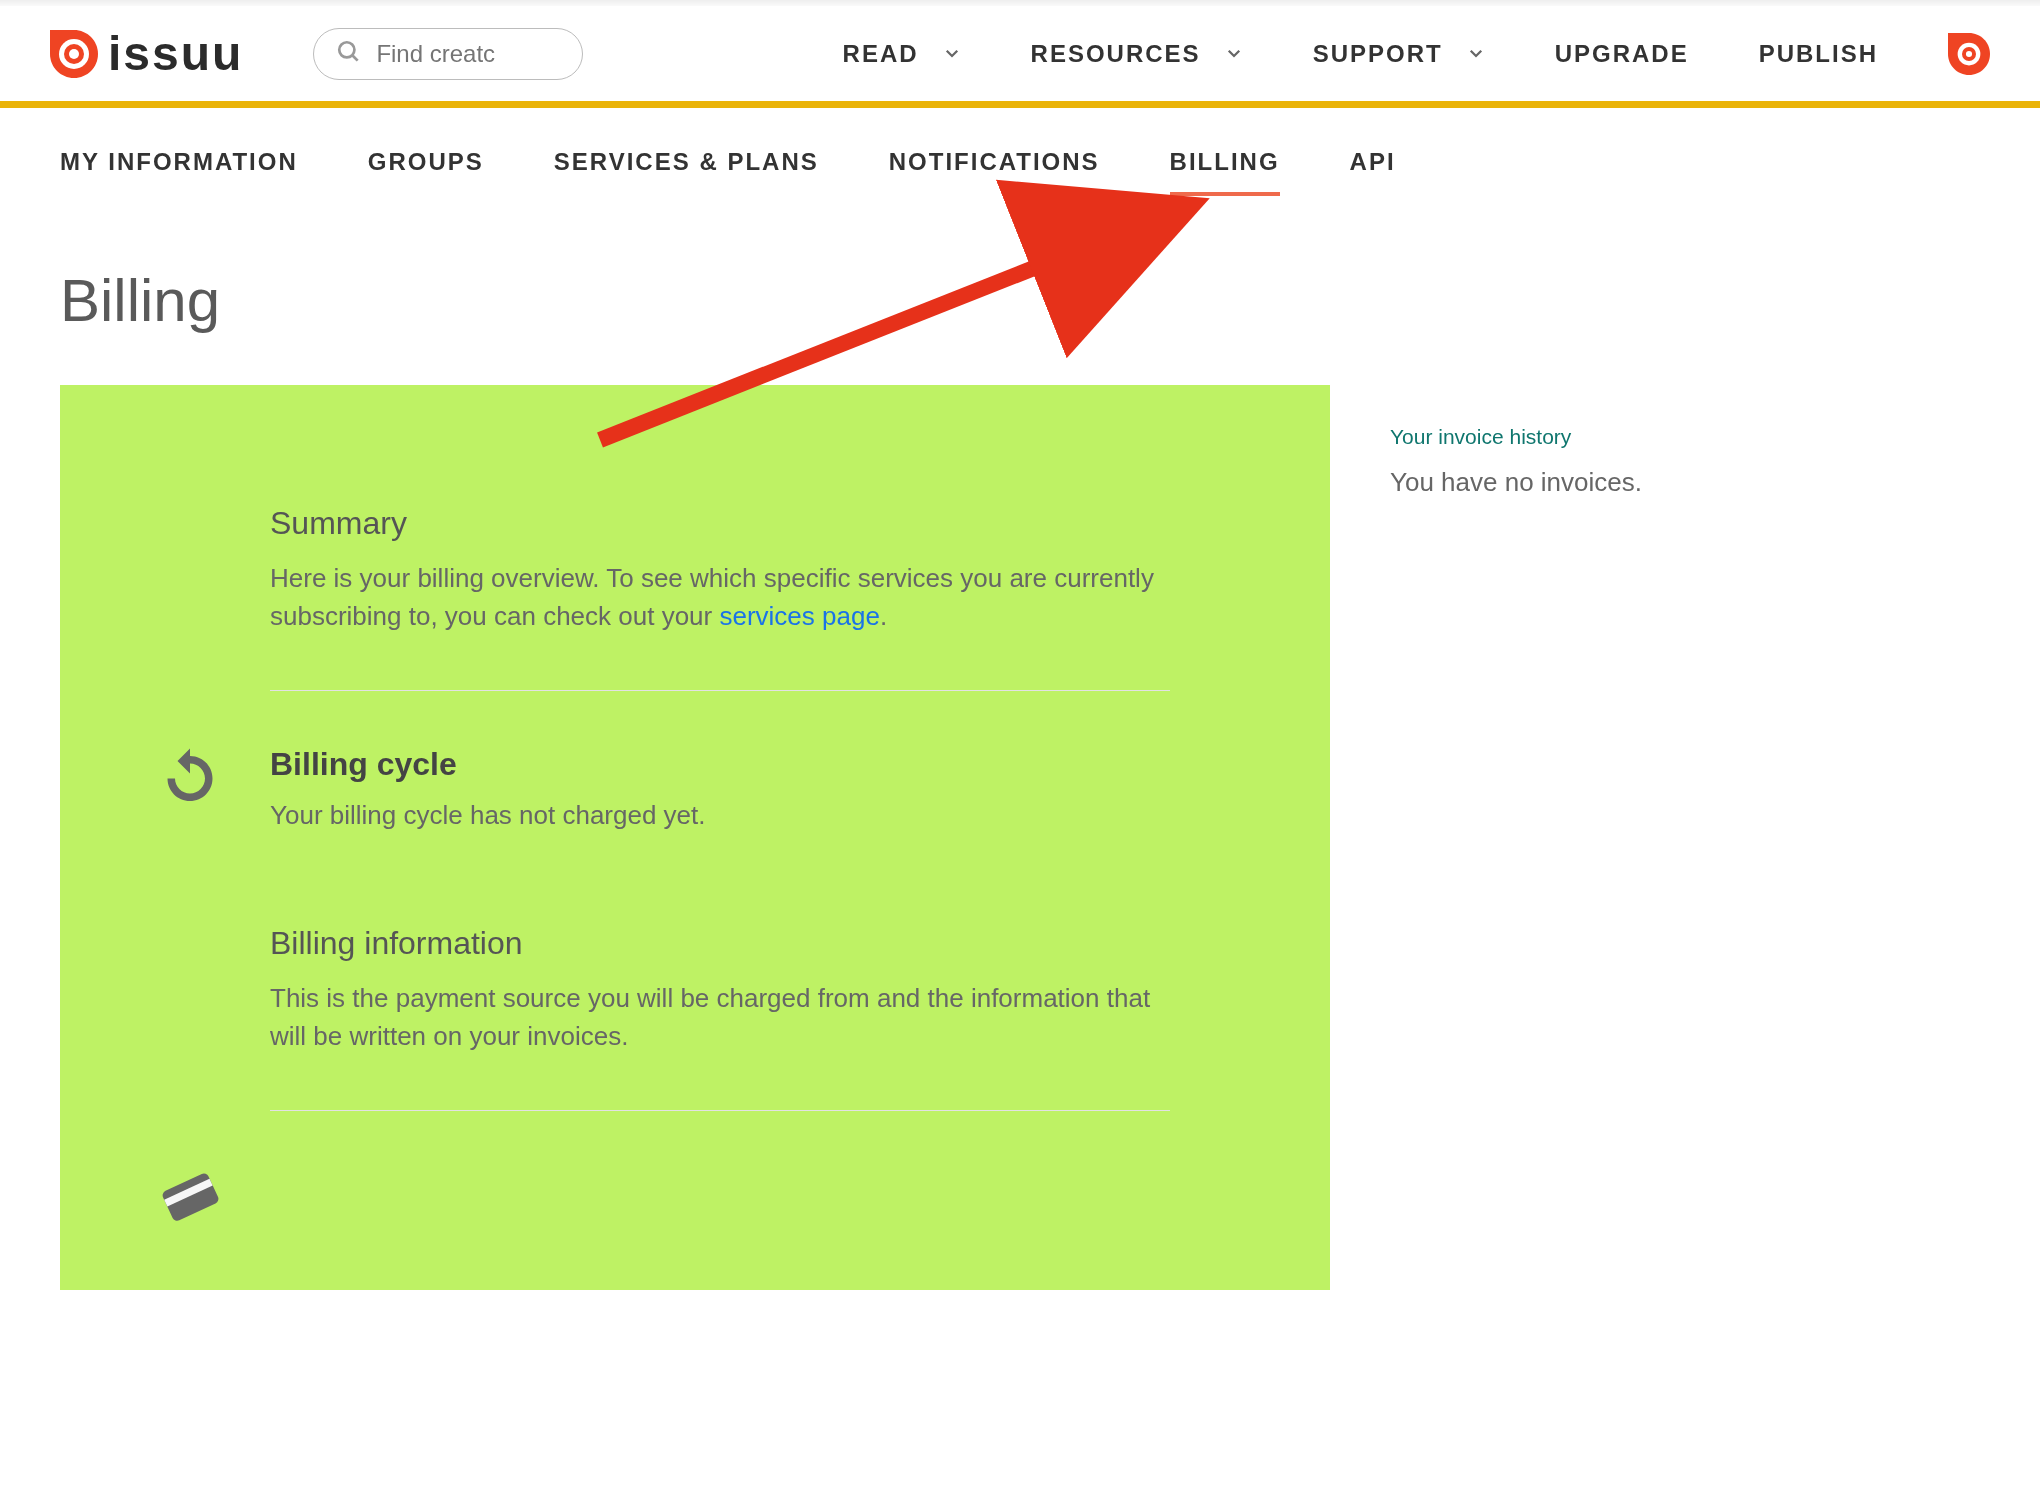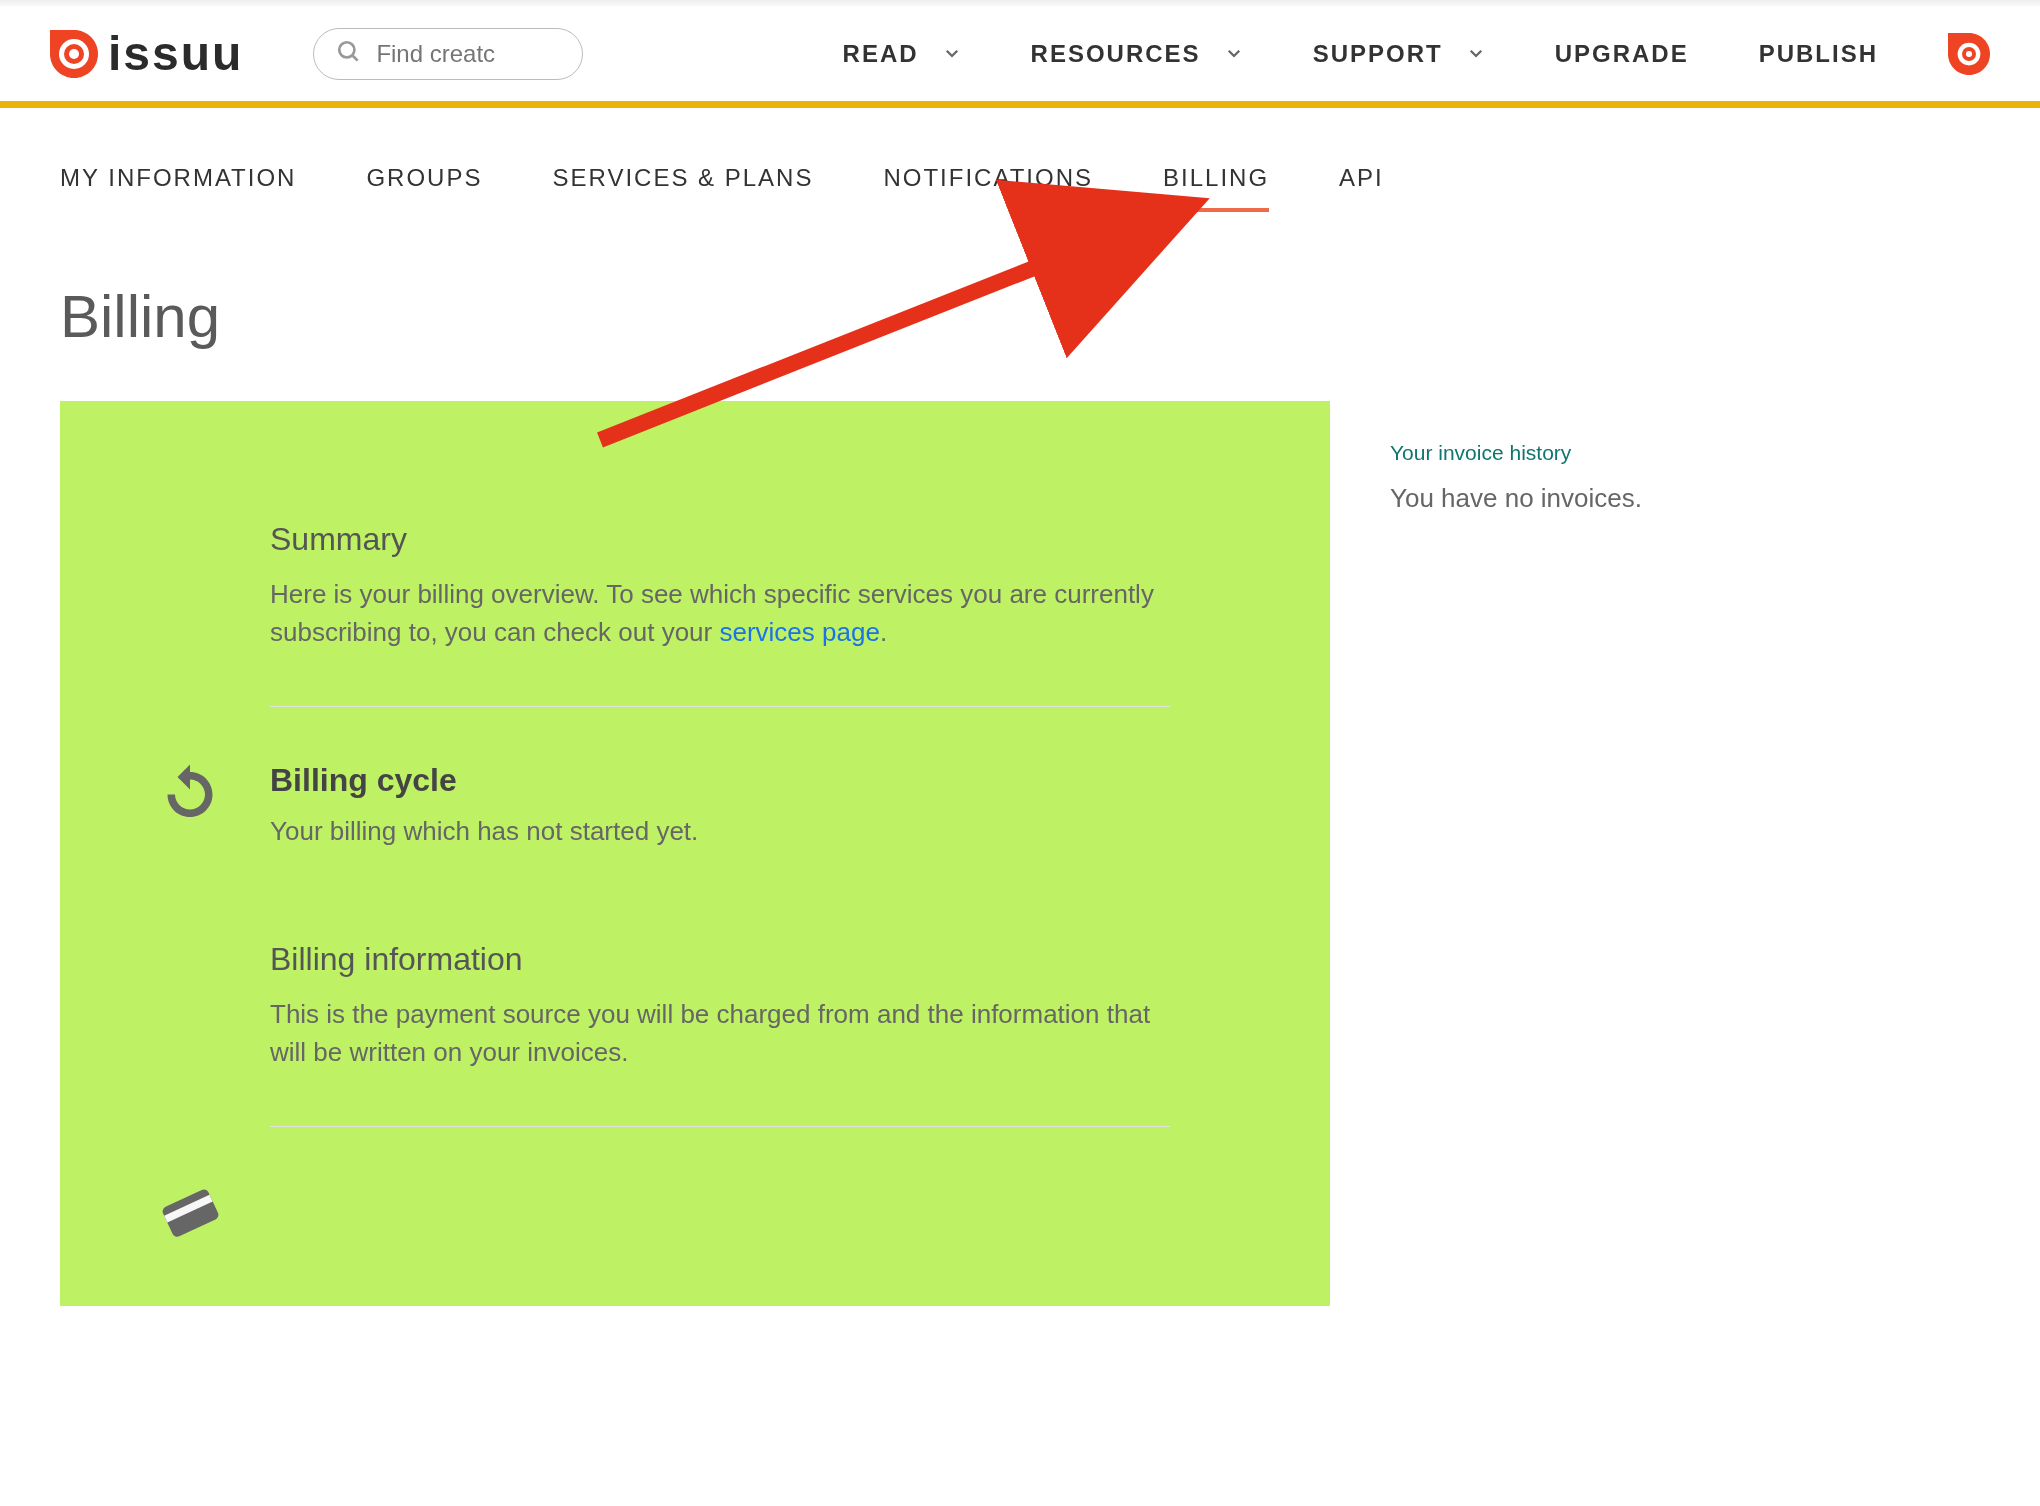--- a/index.html
+++ b/index.html
@@ -68,27 +68,26 @@
   .chev { width: 18px; height: 18px; }
   .avatar svg { display:block; }
 
   .subnav {
     display: flex;
     gap: 70px;
     padding: 40px 60px 0 60px;
   }
   .subnav-item {
     font-size: 24px;
-    font-weight: 400;
+    font-weight: 700;
     letter-spacing: 2px;
     color: #333;
     padding-bottom: 20px;
     cursor: pointer;
     position: relative;
-    margin-top: 16px;
   }
   .subnav-item.active::after {
     content: "";
     position: absolute;
     left: 0; right: 0; bottom: 0;
     height: 4px;
     background: #ef6a4c;
   }
 
   .page-title {
@@ -236,21 +235,21 @@
     <hr class="hr">
 
     <div class="row">
       <div class="row-icon">
         <svg viewBox="0 0 24 24" width="60" height="60" fill="#666">
             <path d="M12 4V1L7 6l5 5V7c3.3 0 6 2.7 6 6s-2.7 6-6 6-6-2.7-6-6H3c0 5 4 9 9 9s9-4 9-9-4-9-9-9z"></path>
           </svg>
       </div>
       <div>
         <h3 class="sub-h">Billing cycle</h3>
-        <p class="body-text">Your billing which has not started yet.</p>
+        <p class="body-text">Your billing cycle has not charged yet.</p>
       </div>
     </div>
 
     <div style="height:90px"></div>
 
     <h2 class="section-h">Billing information</h2>
     <p class="body-text">This is the payment source you will be charged from and the information that will be written on your invoices.</p>
 
     <hr class="hr">
 

